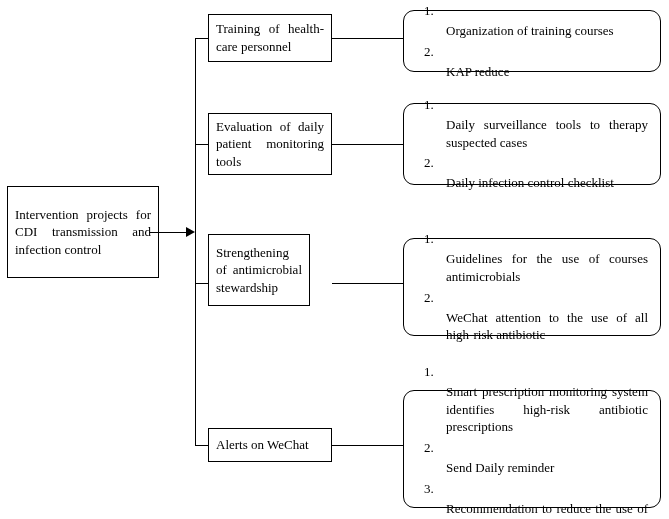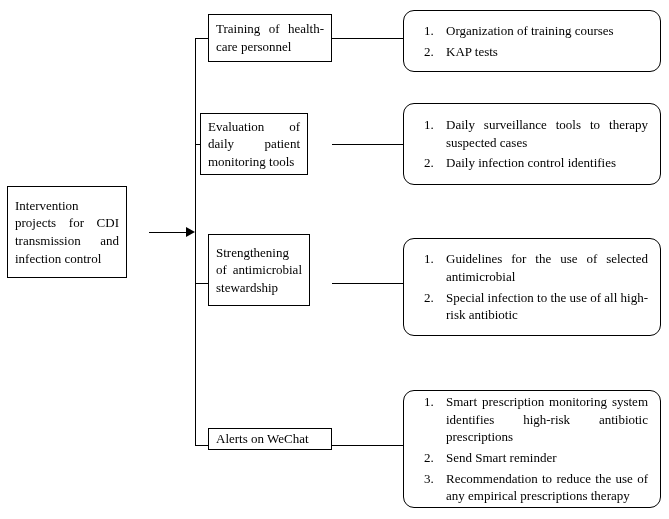--- a/index.html
+++ b/index.html
@@ -21,28 +21,28 @@
     position:absolute;width:0;height:0;
     border-top:5px solid transparent;border-bottom:5px solid transparent;
     border-left:9px solid #000;
   }
   .list{
     width:100%;padding:4px 12px 4px 20px;box-sizing:border-box;
     display:flex;flex-direction:column;gap:3px;
   }
   .li{display:flex;align-items:flex-start;line-height:1.35;}
   .num{flex:0 0 22px;}
-  .litext{flex:1;text-align:justify;}
+  .litext{flex:1;text-align:justify;margin-top:20px;}
 </style>
 </head>
 <body>
 
 <div class="canvas">
 
-  <div class="box" style="left:7px;top:186px;width:120px;height:92px">
+  <div class="box" style="left:7px;top:186px;width:152px;height:92px">
     <div class="txt">Intervention projects for CDI transmission and infection control</div>
   </div>
 
   <div class="hline" style="left:149px;top:232px;width:38px"></div>
   <div class="arrow" style="left:186px;top:227px"></div>
 
   <div class="vline" style="left:195px;top:38px;height:408px"></div>
 
   <div class="hline" style="left:195px;top:38px;width:13px"></div>
   <div class="hline" style="left:195px;top:144px;width:13px"></div>
@@ -51,80 +51,80 @@
 
   <div class="hline" style="left:332px;top:38px;width:71px"></div>
   <div class="hline" style="left:332px;top:144px;width:71px"></div>
   <div class="hline" style="left:332px;top:283px;width:71px"></div>
   <div class="hline" style="left:332px;top:445px;width:71px"></div>
 
   <div class="box" style="left:208px;top:14px;width:124px;height:48px">
     <div class="txt">Training of health-care personnel</div>
   </div>
 
-  <div class="box" style="left:200px;top:113px;width:108px;height:62px">
+  <div class="box" style="left:208px;top:113px;width:124px;height:62px">
     <div class="txt">Evaluation of daily patient monitoring tools</div>
   </div>
 
   <div class="box" style="left:208px;top:234px;width:102px;height:72px">
     <div class="txt">Strengthening of antimicrobial stewardship</div>
   </div>
 
-  <div class="box" style="left:208px;top:428px;width:124px;height:22px">
+  <div class="box" style="left:208px;top:428px;width:124px;height:34px">
     <div class="txt">Alerts on WeChat</div>
   </div>
 
   <div class="box rounded" style="left:403px;top:10px;width:258px;height:62px">
     <div class="list">
       <div class="li">
         <span class="num">1.</span>
         <span class="litext">Organization of training courses</span>
       </div>
       <div class="li">
         <span class="num">2.</span>
-        <span class="litext">KAP tests</span>
+        <span class="litext">KAP reduce</span>
       </div>
     </div>
   </div>
 
   <div class="box rounded" style="left:403px;top:103px;width:258px;height:82px">
     <div class="list">
       <div class="li">
         <span class="num">1.</span>
         <span class="litext">Daily surveillance tools to therapy suspected cases</span>
       </div>
       <div class="li">
         <span class="num">2.</span>
-        <span class="litext">Daily infection control identifies</span>
+        <span class="litext">Daily infection control checklist</span>
       </div>
     </div>
   </div>
 
   <div class="box rounded" style="left:403px;top:238px;width:258px;height:98px">
     <div class="list">
       <div class="li">
         <span class="num">1.</span>
-        <span class="litext">Guidelines for the use of selected antimicrobial</span>
+        <span class="litext">Guidelines for the use of courses antimicrobials</span>
       </div>
       <div class="li">
         <span class="num">2.</span>
-        <span class="litext">Special infection to the use of all high-risk antibiotic</span>
+        <span class="litext">WeChat attention to the use of all high-risk antibiotic</span>
       </div>
     </div>
   </div>
 
   <div class="box rounded" style="left:403px;top:390px;width:258px;height:118px">
     <div class="list">
       <div class="li">
         <span class="num">1.</span>
         <span class="litext">Smart prescription monitoring system identifies high-risk antibiotic prescriptions</span>
       </div>
       <div class="li">
         <span class="num">2.</span>
-        <span class="litext">Send Smart reminder</span>
+        <span class="litext">Send Daily reminder</span>
       </div>
       <div class="li">
         <span class="num">3.</span>
         <span class="litext">Recommendation to reduce the use of any empirical prescriptions therapy</span>
       </div>
     </div>
   </div>
 
 </div>
 

